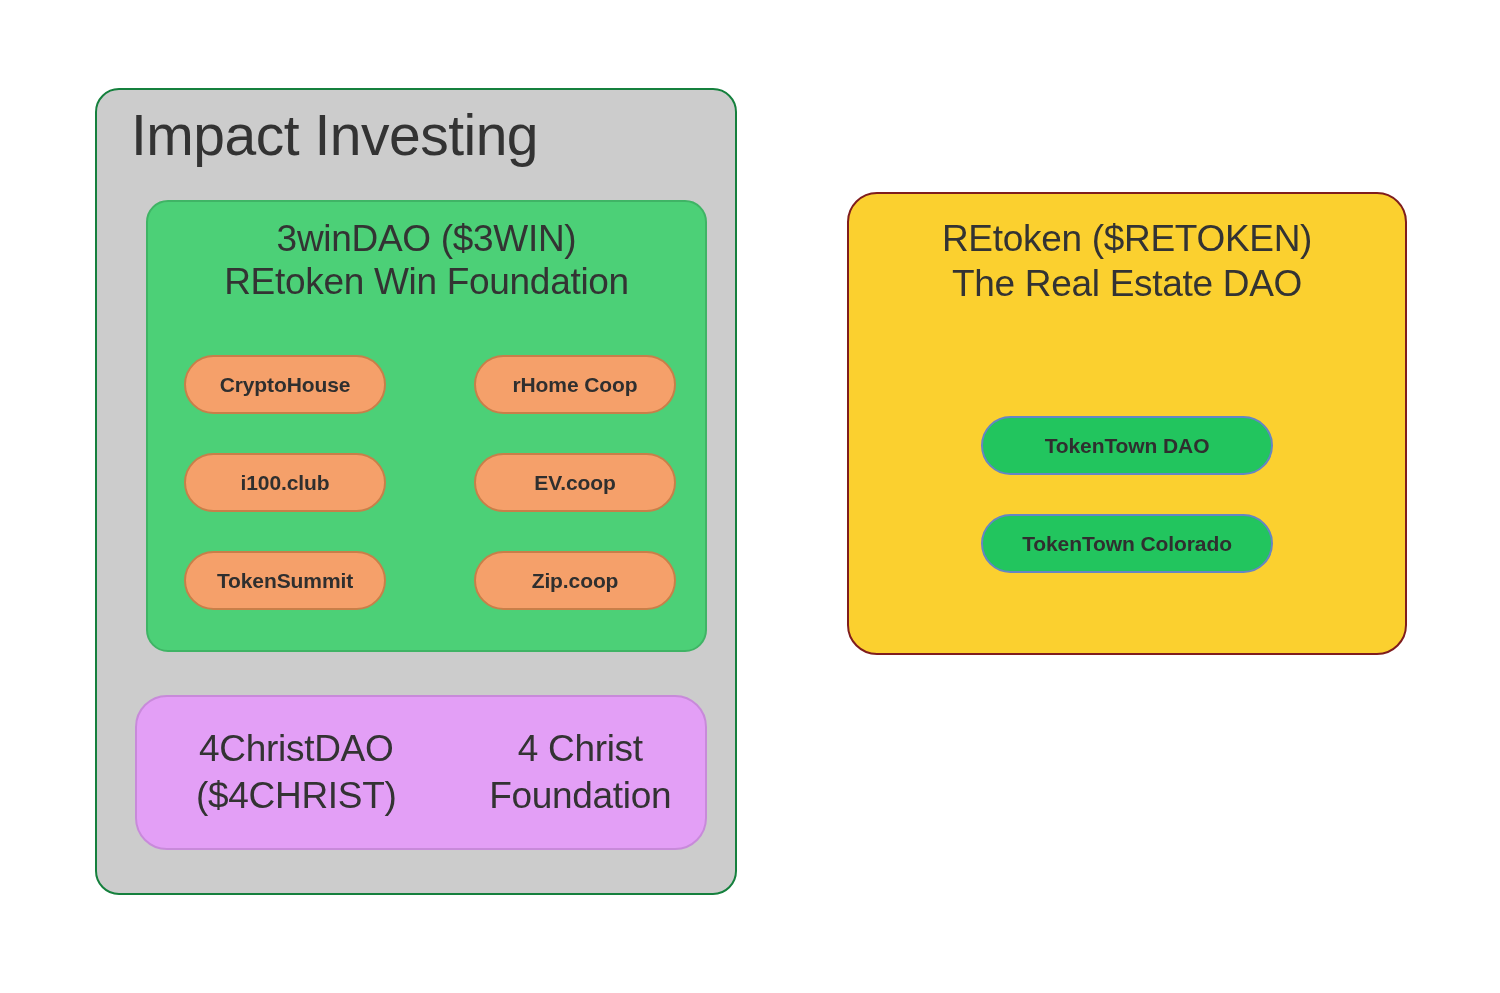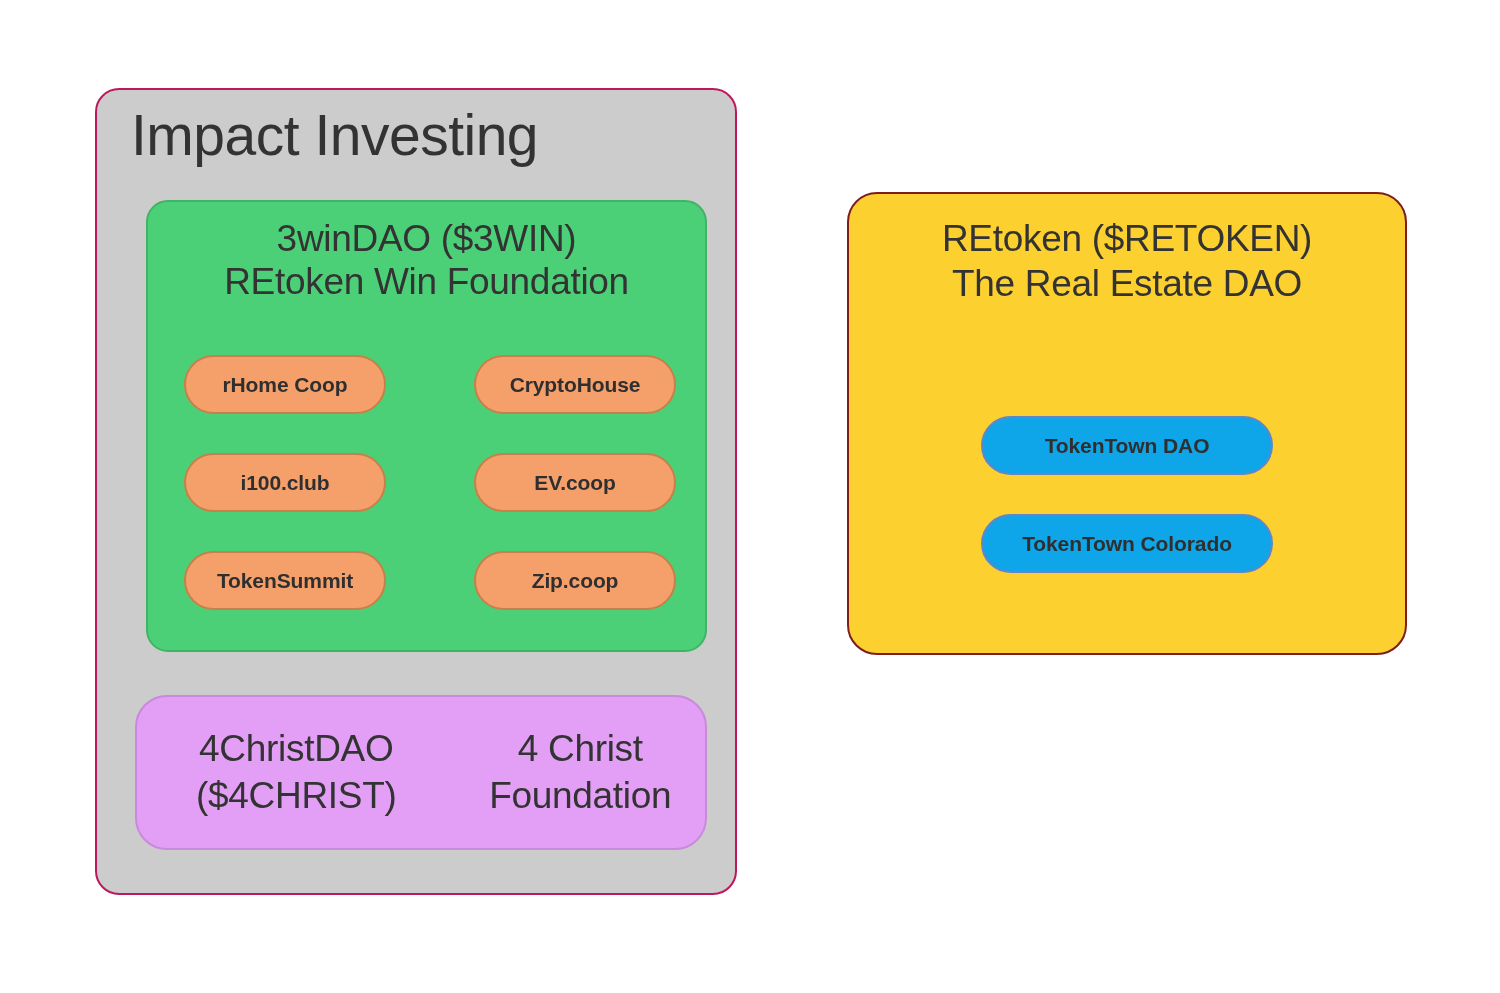--- a/index.html
+++ b/index.html
@@ -24,21 +24,21 @@
   }
 
   
   .group-impact {
     position: absolute;
     left: 95px;
     top: 88px;
     width: 642px;
     height: 807px;
     background: #cccccc;
-    border: 2px solid #be185d;
+    border: 2px solid #15803d;
     border-radius: 24px;
     box-sizing: border-box;
   }
 
   .group-title {
     position: absolute;
     left: 34px;
     top: 14px;
     font-size: 57px;
     line-height: 1.1;
@@ -161,21 +161,21 @@
     left: 0;
     right: 0;
     top: 222px;
     display: flex;
     flex-direction: column;
     align-items: center;
     row-gap: 39px;
   }
 
   .chip-blue {
-    background: #0ea5e9;
+    background: #22c55e;
     border: 2px solid #6585c4;
     width: 292px;
   }
 </style>
 </head>
 <body>
 
 <div class="canvas">
 
   <div class="group-impact">
@@ -184,24 +184,24 @@
 
     <div class="node-3win">
 
       <div class="node-heading">
         <span>3winDAO ($3WIN)</span>
         <span class="line2">REtoken Win Foundation</span>
       </div>
 
       <div class="chip-grid">
         <div class="chip chip-orange">
+          <span>CryptoHouse</span>
+        </div>
+        <div class="chip chip-orange">
           <span>rHome Coop</span>
-        </div>
-        <div class="chip chip-orange">
-          <span>CryptoHouse</span>
         </div>
         <div class="chip chip-orange">
           <span>i100.club</span>
         </div>
         <div class="chip chip-orange">
           <span>EV.coop</span>
         </div>
         <div class="chip chip-orange">
           <span>TokenSummit</span>
         </div>

